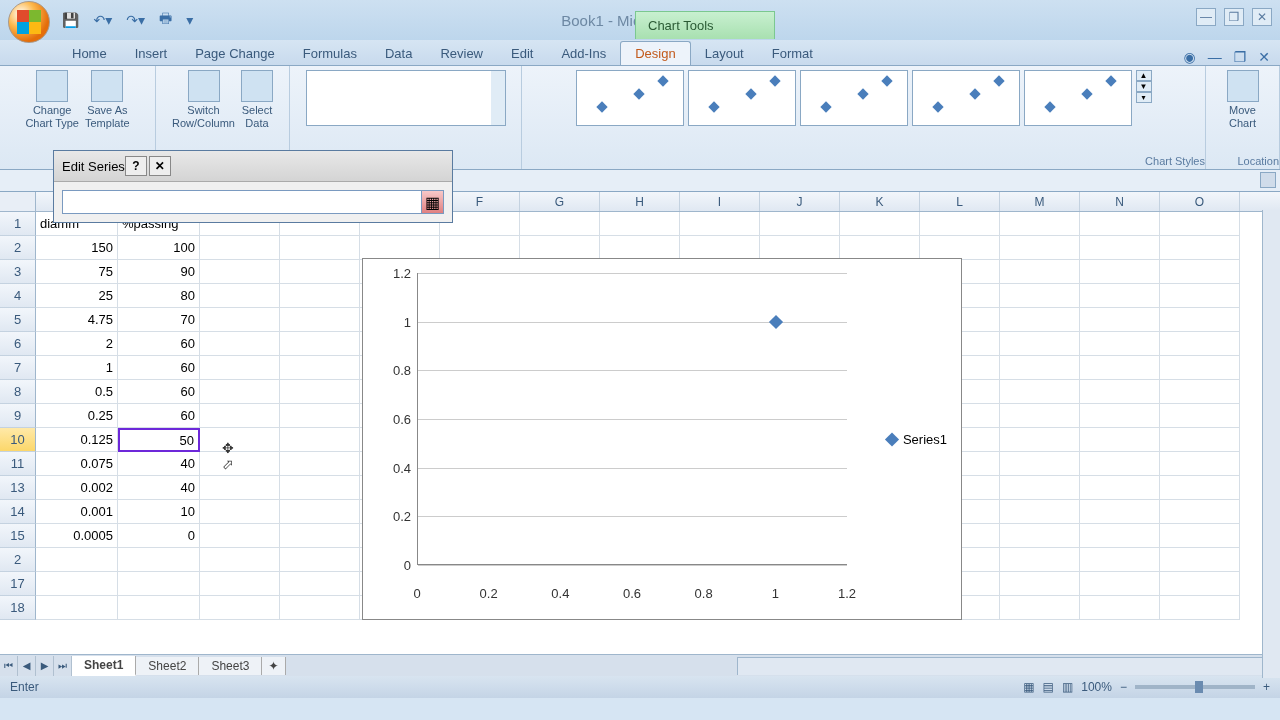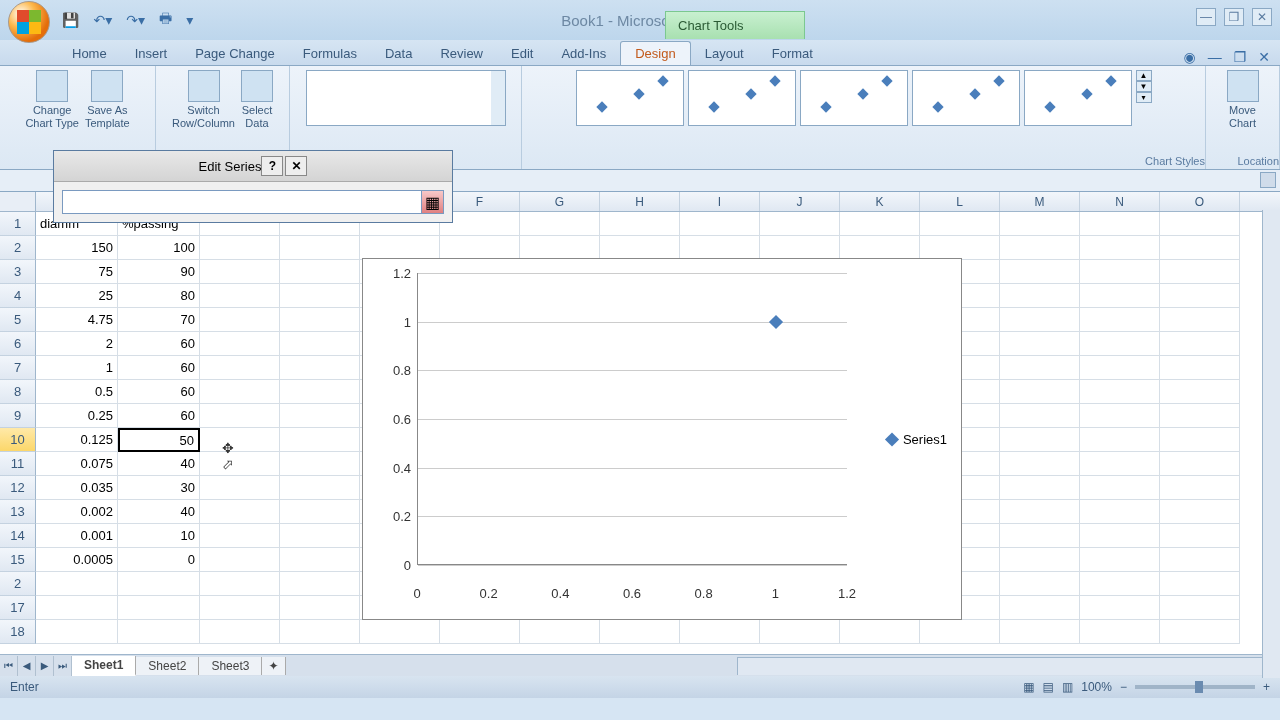--- a/index.html
+++ b/index.html
@@ -9,21 +9,21 @@
 .titlebar { height: 40px; background: linear-gradient(#cde0f1, #bdd6ec); display: flex; align-items: center; position: relative; }
 .office-btn { width: 42px; height: 42px; margin: 4px 8px 0 8px; border-radius: 50%; background: radial-gradient(circle at 30% 30%, #fff, #fdb94e 35%, #e46d0a 70%); border: 1px solid #a98; position: relative; z-index: 5; }
 .office-btn .quad { position: absolute; width: 12px; height: 12px; }
 .office-btn .q1 { top: 8px; left: 8px; background: #e04b2c; }
 .office-btn .q2 { top: 8px; right: 8px; background: #7cb82f; }
 .office-btn .q3 { bottom: 8px; left: 8px; background: #00a1e0; }
 .office-btn .q4 { bottom: 8px; right: 8px; background: #fdb913; }
 .qat { display: flex; gap: 14px; align-items: center; margin-left: 4px; }
 .qat span { color: #3a6ea5; font-size: 14px; }
 .title-text { position: absolute; left: 50%; transform: translateX(-50%); color: #6d88a3; font-size: 15px; }
-.chart-tools-tab { position: absolute; left: 665px; top: 11px; background: linear-gradient(#c8f0d0, #a8e0b0); border: 1px solid #7bc890; border-bottom: none; padding: 6px 60px 6px 12px; font-size: 13px; color: #2a5a34; }
+.chart-tools-tab { position: absolute; left: 635px; top: 11px; background: linear-gradient(#c8f0d0, #a8e0b0); border: 1px solid #7bc890; border-bottom: none; padding: 6px 60px 6px 12px; font-size: 13px; color: #2a5a34; }
 .win-controls { position: absolute; right: 8px; top: 8px; display: flex; gap: 8px; }
 .win-controls span { width: 20px; height: 18px; display: flex; align-items: center; justify-content: center; font-size: 12px; color: #5a7ba0; border: 1px solid #8aa8c4; background: #e0ecf6; }
 
 
 .ribbon-tabs { height: 26px; background: linear-gradient(#d6e5f3, #c8daed); display: flex; align-items: flex-end; padding-left: 58px; position: relative; border-bottom: 1px solid #8aa8c4; }
 .ribbon-tabs .tab { padding: 4px 14px; font-size: 13px; color: #3a5a7c; cursor: pointer; }
 .ribbon-tabs .tab.active { background: #edf3fa; border: 1px solid #8aa8c4; border-bottom: none; color: #c25a1c; border-radius: 3px 3px 0 0; }
 .ribbon-tabs .help-icons { position: absolute; right: 10px; display: flex; gap: 12px; align-items: center; }
 .ribbon-tabs .help-icons span { color: #3a6ea5; font-size: 14px; }
 
@@ -38,21 +38,21 @@
 .source-preview .scrollv { position: absolute; right: 0; top: 0; bottom: 0; width: 14px; background: #e0ecf6; }
 .chart-styles-gallery { display: flex; gap: 4px; padding: 4px; flex: 1; position: relative; }
 .style-thumb { width: 108px; height: 56px; background: #fff; border: 1px solid #8aa8c4; position: relative; }
 .style-thumb .d { position: absolute; width: 8px; height: 8px; background: #4a7ebb; transform: rotate(45deg); }
 .style-thumb .d1 { left: 20%; top: 60%; } .style-thumb .d2 { left: 55%; top: 35%; } .style-thumb .d3 { left: 78%; top: 12%; }
 .gallery-more { width: 16px; display: flex; flex-direction: column; }
 .gallery-more span { flex: 1; border: 1px solid #8aa8c4; background: #e0ecf6; display: flex; align-items: center; justify-content: center; font-size: 8px; }
 
 
 .edit-series { position: absolute; left: 53px; top: 150px; width: 400px; background: #f0f0f0; border: 1px solid #5a7ba0; z-index: 100; }
-.edit-series .es-title { background: linear-gradient(#e8e8e8, #d4d4d4); padding: 5px 8px; font-size: 13px; display: flex; justify-content: center; align-items: center; border-bottom: 1px solid #aaa; }
+.edit-series .es-title { background: linear-gradient(#e8e8e8, #d4d4d4); padding: 5px 8px; font-size: 13px; display: flex; justify-content: flex-start; align-items: center; border-bottom: 1px solid #aaa; }
 .edit-series .es-btns { display: flex; gap: 2px; }
 .edit-series .es-btns span { width: 22px; height: 20px; border: 1px solid #888; background: #eee; display: flex; align-items: center; justify-content: center; font-size: 12px; font-weight: bold; }
 .edit-series .es-input-row { padding: 8px; display: flex; }
 .edit-series .es-input { flex: 1; border: 1px solid #7a9ac0; padding: 4px; background: #fff; height: 24px; }
 .edit-series .es-sel { width: 22px; border: 1px solid #7a9ac0; border-left: none; background: linear-gradient(#f8c8c8, #e08080); display: flex; align-items: center; justify-content: center; }
 
 
 .name-fx-bar { height: 22px; background: #e6eef7; border-bottom: 1px solid #8aa8c4; position: relative; }
 .fx-expand { position: absolute; right: 4px; top: 2px; width: 16px; height: 16px; background: #d0dcea; border: 1px solid #8aa8c4; }
 
@@ -67,21 +67,21 @@
 
 .grid-area { position: relative; height: 442px; overflow: hidden; background: #fff; }
 .grid-rows { position: absolute; left: 0; top: 0; }
 .grow { display: flex; height: 24px; font-size: 13px; }
 .rh { width: 36px; background: linear-gradient(#f2f6fb, #e0e8f2); border-right: 1px solid #9fb6cc; border-bottom: 1px solid #c4d2e0; display: flex; align-items: center; justify-content: center; color: #3a5a7c; }
 .cell { border-right: 1px solid #d6dee6; border-bottom: 1px solid #d6dee6; display: flex; align-items: center; padding: 0 4px; }
 .cell.A { width: 82px; justify-content: flex-end; }
 .cell.B { width: 82px; justify-content: flex-end; }
 .cell.A.txt, .cell.B.txt { justify-content: flex-start; }
 .cell.O { width: 80px; }
-.cell.selected { border: 2px solid #000000; }
+.cell.selected { border: 2px solid #6d28d9; }
 
 
 .grow.r10 .rh { background: linear-gradient(#ffe9a8, #fcd76a); }
 
 
 .move-cursor { position: absolute; left: 222px; top: 228px; font-size: 14px; color: #333; pointer-events: none; }
 
 
 .chart-box { position: absolute; left: 362px; top: 46px; width: 600px; height: 362px; background: #fff; border: 1px solid #888; }
 .plot-area { position: absolute; left: 54px; top: 14px; width: 430px; height: 292px; border-left: 1px solid #888; border-bottom: 1px solid #888; }
@@ -451,38 +451,20 @@
         <div class="cell O"></div>
         <div class="cell O"></div>
         <div class="cell O"></div>
         <div class="cell O"></div>
         <div class="cell O"></div>
         <div class="cell O"></div>
         <div class="cell O"></div>
         <div class="cell O"></div>
       </div>
       <div class="grow">
-        <div class="rh">12</div>
-        <div class="cell A">0.035</div>
-        <div class="cell B">30</div>
-        <div class="cell O"></div>
-        <div class="cell O"></div>
-        <div class="cell O"></div>
-        <div class="cell O"></div>
-        <div class="cell O"></div>
-        <div class="cell O"></div>
-        <div class="cell O"></div>
-        <div class="cell O"></div>
-        <div class="cell O"></div>
-        <div class="cell O"></div>
-        <div class="cell O"></div>
-        <div class="cell O"></div>
-        <div class="cell O"></div>
-      </div>
-      <div class="grow">
         <div class="rh">13</div>
         <div class="cell A">0.002</div>
         <div class="cell B">40</div>
         <div class="cell O"></div>
         <div class="cell O"></div>
         <div class="cell O"></div>
         <div class="cell O"></div>
         <div class="cell O"></div>
         <div class="cell O"></div>
         <div class="cell O"></div>

